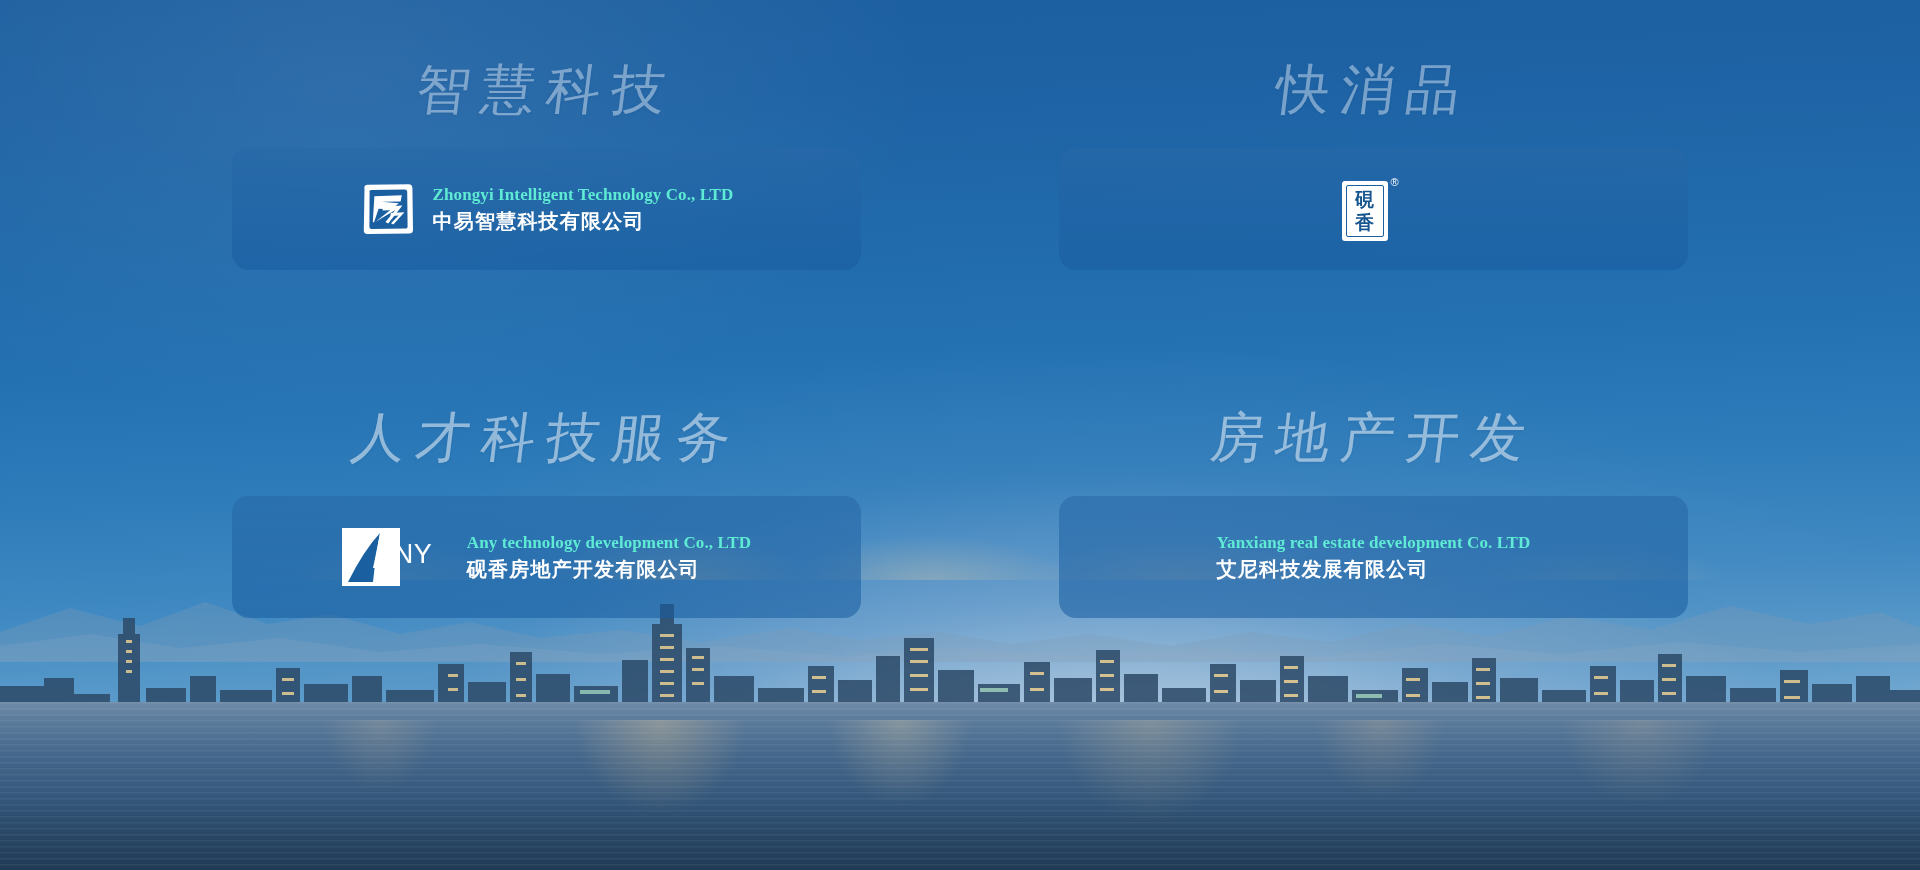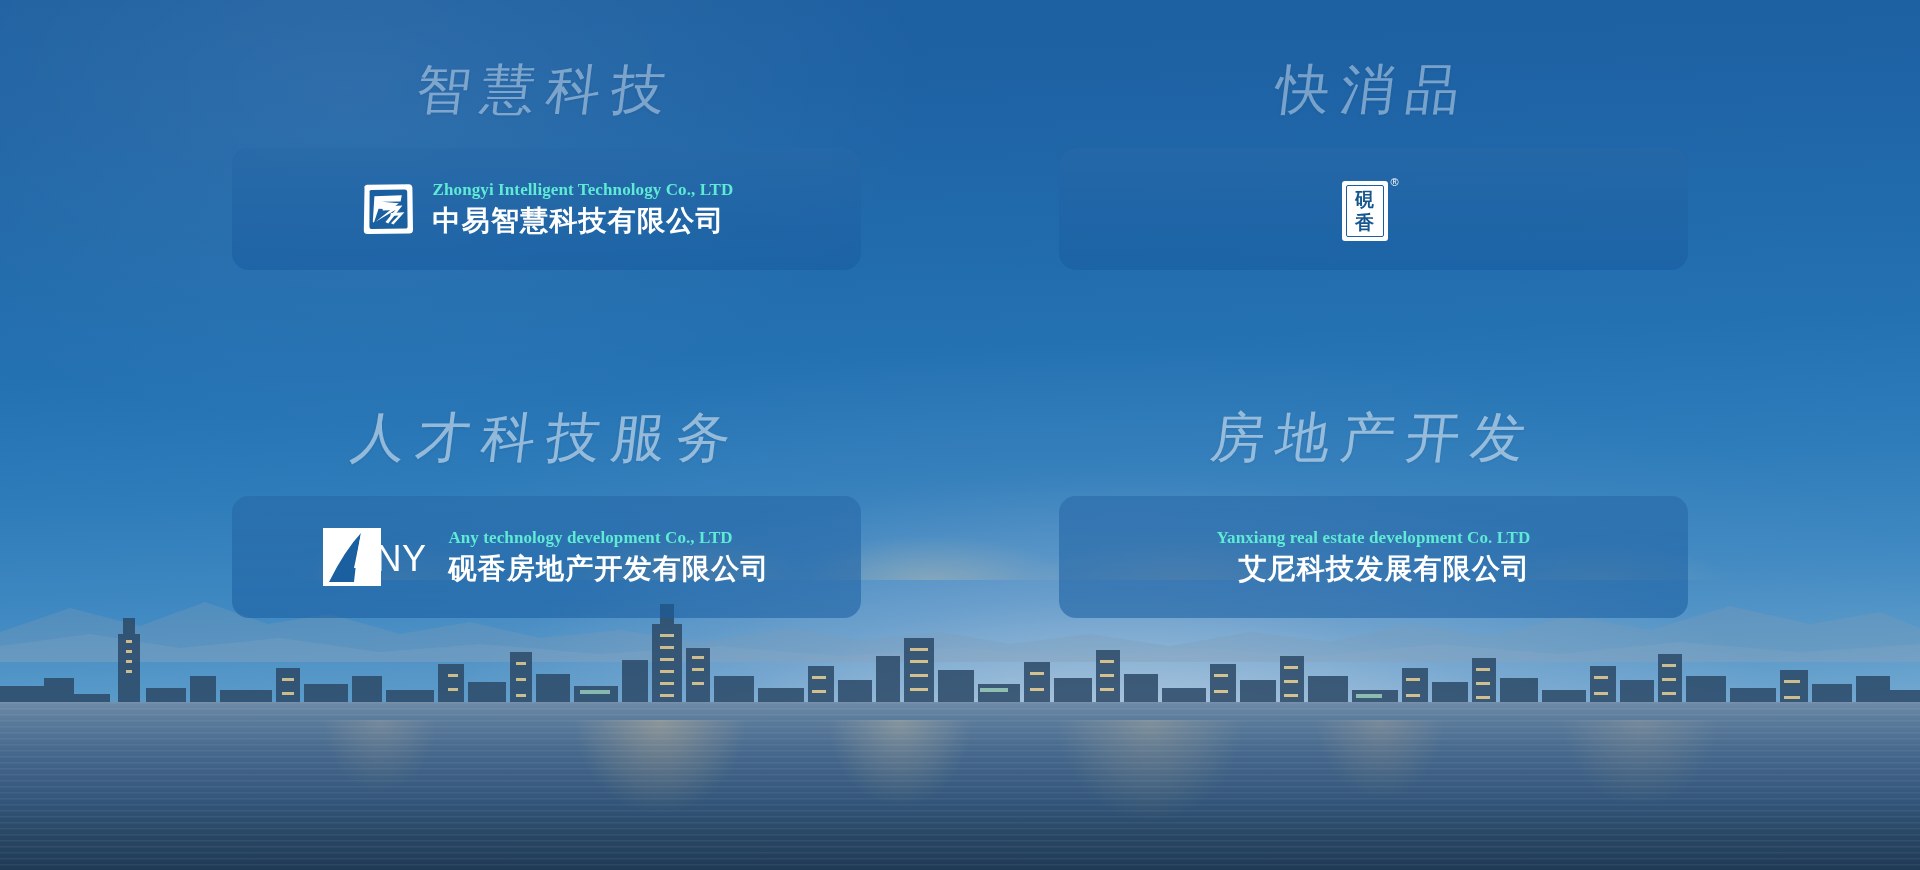--- a/index.html
+++ b/index.html
@@ -187,33 +187,33 @@
   .card-inner {
     position: relative;
     display: flex;
     align-items: center;
     gap: 17px;
     z-index: 2;
   }
 
   
   .txt { display: flex; flex-direction: column; gap: 4px; }
-  .txt.center { align-items: flex-end; }
+  .txt.center { align-items: flex-start; }
   .name-en {
     font-family: Liberation Serif, serif;
     font-size: 17px;
     font-weight: 700;
     color: #5eead4;
     letter-spacing: 0.1px;
     line-height: 1.2;
     white-space: nowrap;
   }
   .name-cn {
     font-family: "Liberation Sans", sans-serif;
-    font-size: 28px;
+    font-size: 20px;
     font-weight: 700;
     color: #ffffff;
     letter-spacing: 1.2px;
     line-height: 1.2;
     white-space: nowrap;
   }
 
   
 
   
@@ -272,21 +272,21 @@
   .any-sq {
     position: absolute;
     left: 0; top: 0;
     width: 58px; height: 58px;
     background: #ffffff;
   }
   .any-ny {
     position: absolute;
     left: 52px; top: 13px;
     font-family: "Liberation Sans", sans-serif;
-    font-size: 36px;
+    font-size: 27px;
     font-weight: 400;
     color: #ffffff;
     letter-spacing: 0.5px;
     line-height: 1;
   }
 </style>
 </head>
 <body>
 
 <div id="stage">

